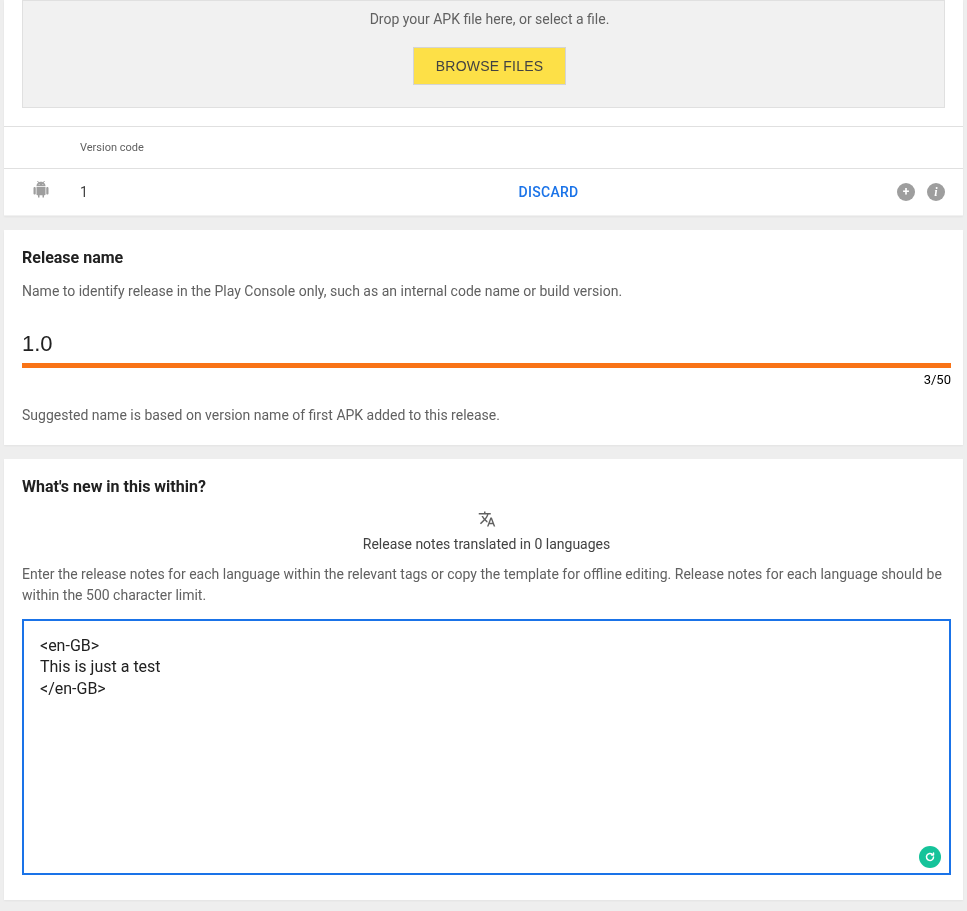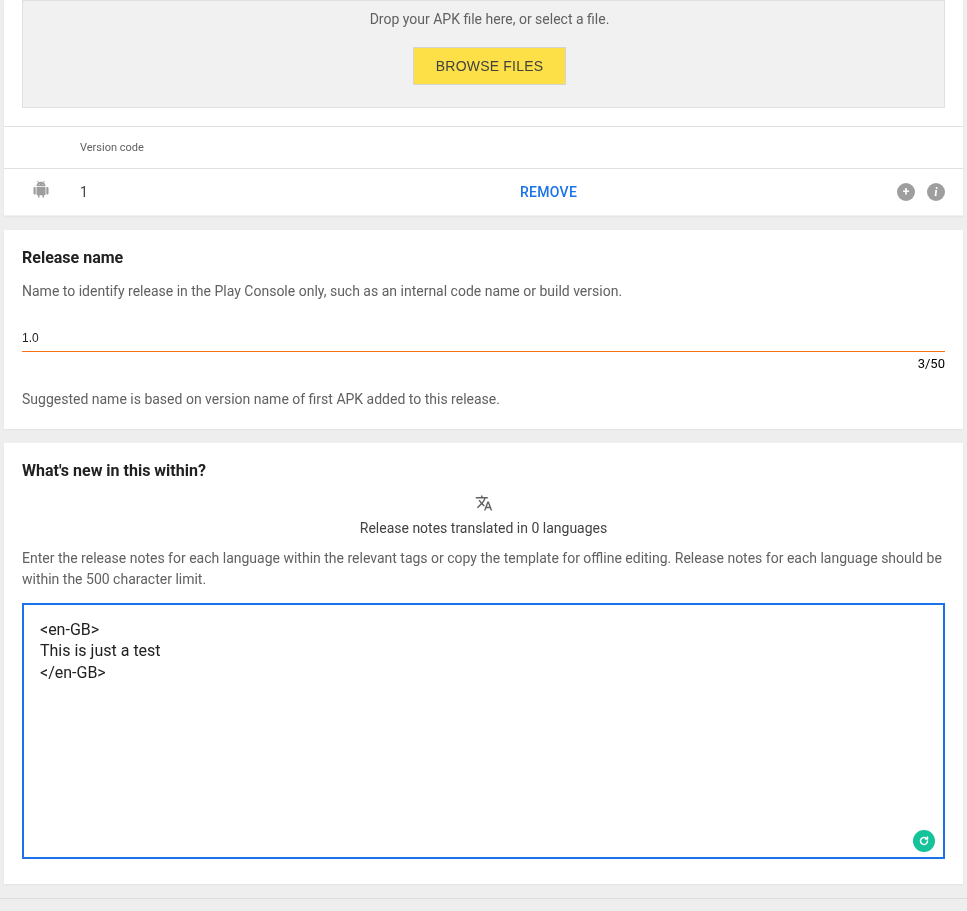--- a/index.html
+++ b/index.html
@@ -93,38 +93,38 @@
     align-items: center;
     justify-content: center;
     font-size: 12px;
     line-height: 1;
     cursor: pointer;
   }
   .circ-icon.plus::before { content: "+"; font-weight: 700; }
   .circ-icon.info::before { content: "i"; font-family: Georgia, serif; font-style: italic; font-weight: 700; }
 
   
-  .inner { padding: 18px 18px 22px 18px; }
+  .inner { padding: 18px 12px 22px 18px; }
   .section-title {
     font-size: 16px;
     font-weight: 700;
     color: #212121;
     margin-bottom: 14px;
   }
   .help-text {
     color: #616161;
     font-size: 14px;
     line-height: 1.45;
   }
   .rel-input-wrap { margin-top: 26px; }
   .rel-input {
     width: 100%;
     border: none;
-    border-bottom: 1px solid #f97316;
-    font-size: 12px;
+    border-bottom: 5px solid #f97316;
+    font-size: 22px;
     padding: 4px 0 6px 0;
     outline: none;
     background: transparent;
     color: #212121;
   }
   .counter {
     text-align: right;
     color: #000000;
     font-size: 13px;
     margin-top: 4px;
@@ -219,21 +219,21 @@
   <div class="apk-table">
     <div class="apk-header">Version code</div>
     <div class="apk-row">
       <span class="android-icon">
         <svg viewBox="0 0 24 24" fill="currentColor">
             <path d="M6 18c0 .55.45 1 1 1h1v3h2v-3h4v3h2v-3h1c.55 0 1-.45 1-1V8H6v10zM3.5 8C2.67 8 2 8.67 2 9.5v7c0 .83.67 1.5 1.5 1.5S5 17.33 5 16.5v-7C5 8.67 4.33 8 3.5 8zm17 0c-.83 0-1.5.67-1.5 1.5v7c0 .83.67 1.5 1.5 1.5s1.5-.67 1.5-1.5v-7c0-.83-.67-1.5-1.5-1.5zM15.53 2.16l1.3-1.3a.5.5 0 00-.71-.71l-1.48 1.48C13.85 1.23 12.95 1 12 1s-1.85.23-2.64.63L7.88.15a.5.5 0 10-.71.71l1.3 1.3C6.97 3.26 6 5.01 6 7h12c0-1.99-.97-3.74-2.47-4.84zM10 5H9V4h1v1zm5 0h-1V4h1v1z"></path>
           </svg>
       </span>
       <span class="vcode">1</span>
       <span class="centered">
-        <span class="remove-link">REMOVE</span>
+        <span class="remove-link">DISCARD</span>
       </span>
       <span class="right-icons">
         <span class="circ-icon plus"></span>
         <span class="circ-icon info"></span>
       </span>
     </div>
   </div>
 </div>
 
 <div class="card">

